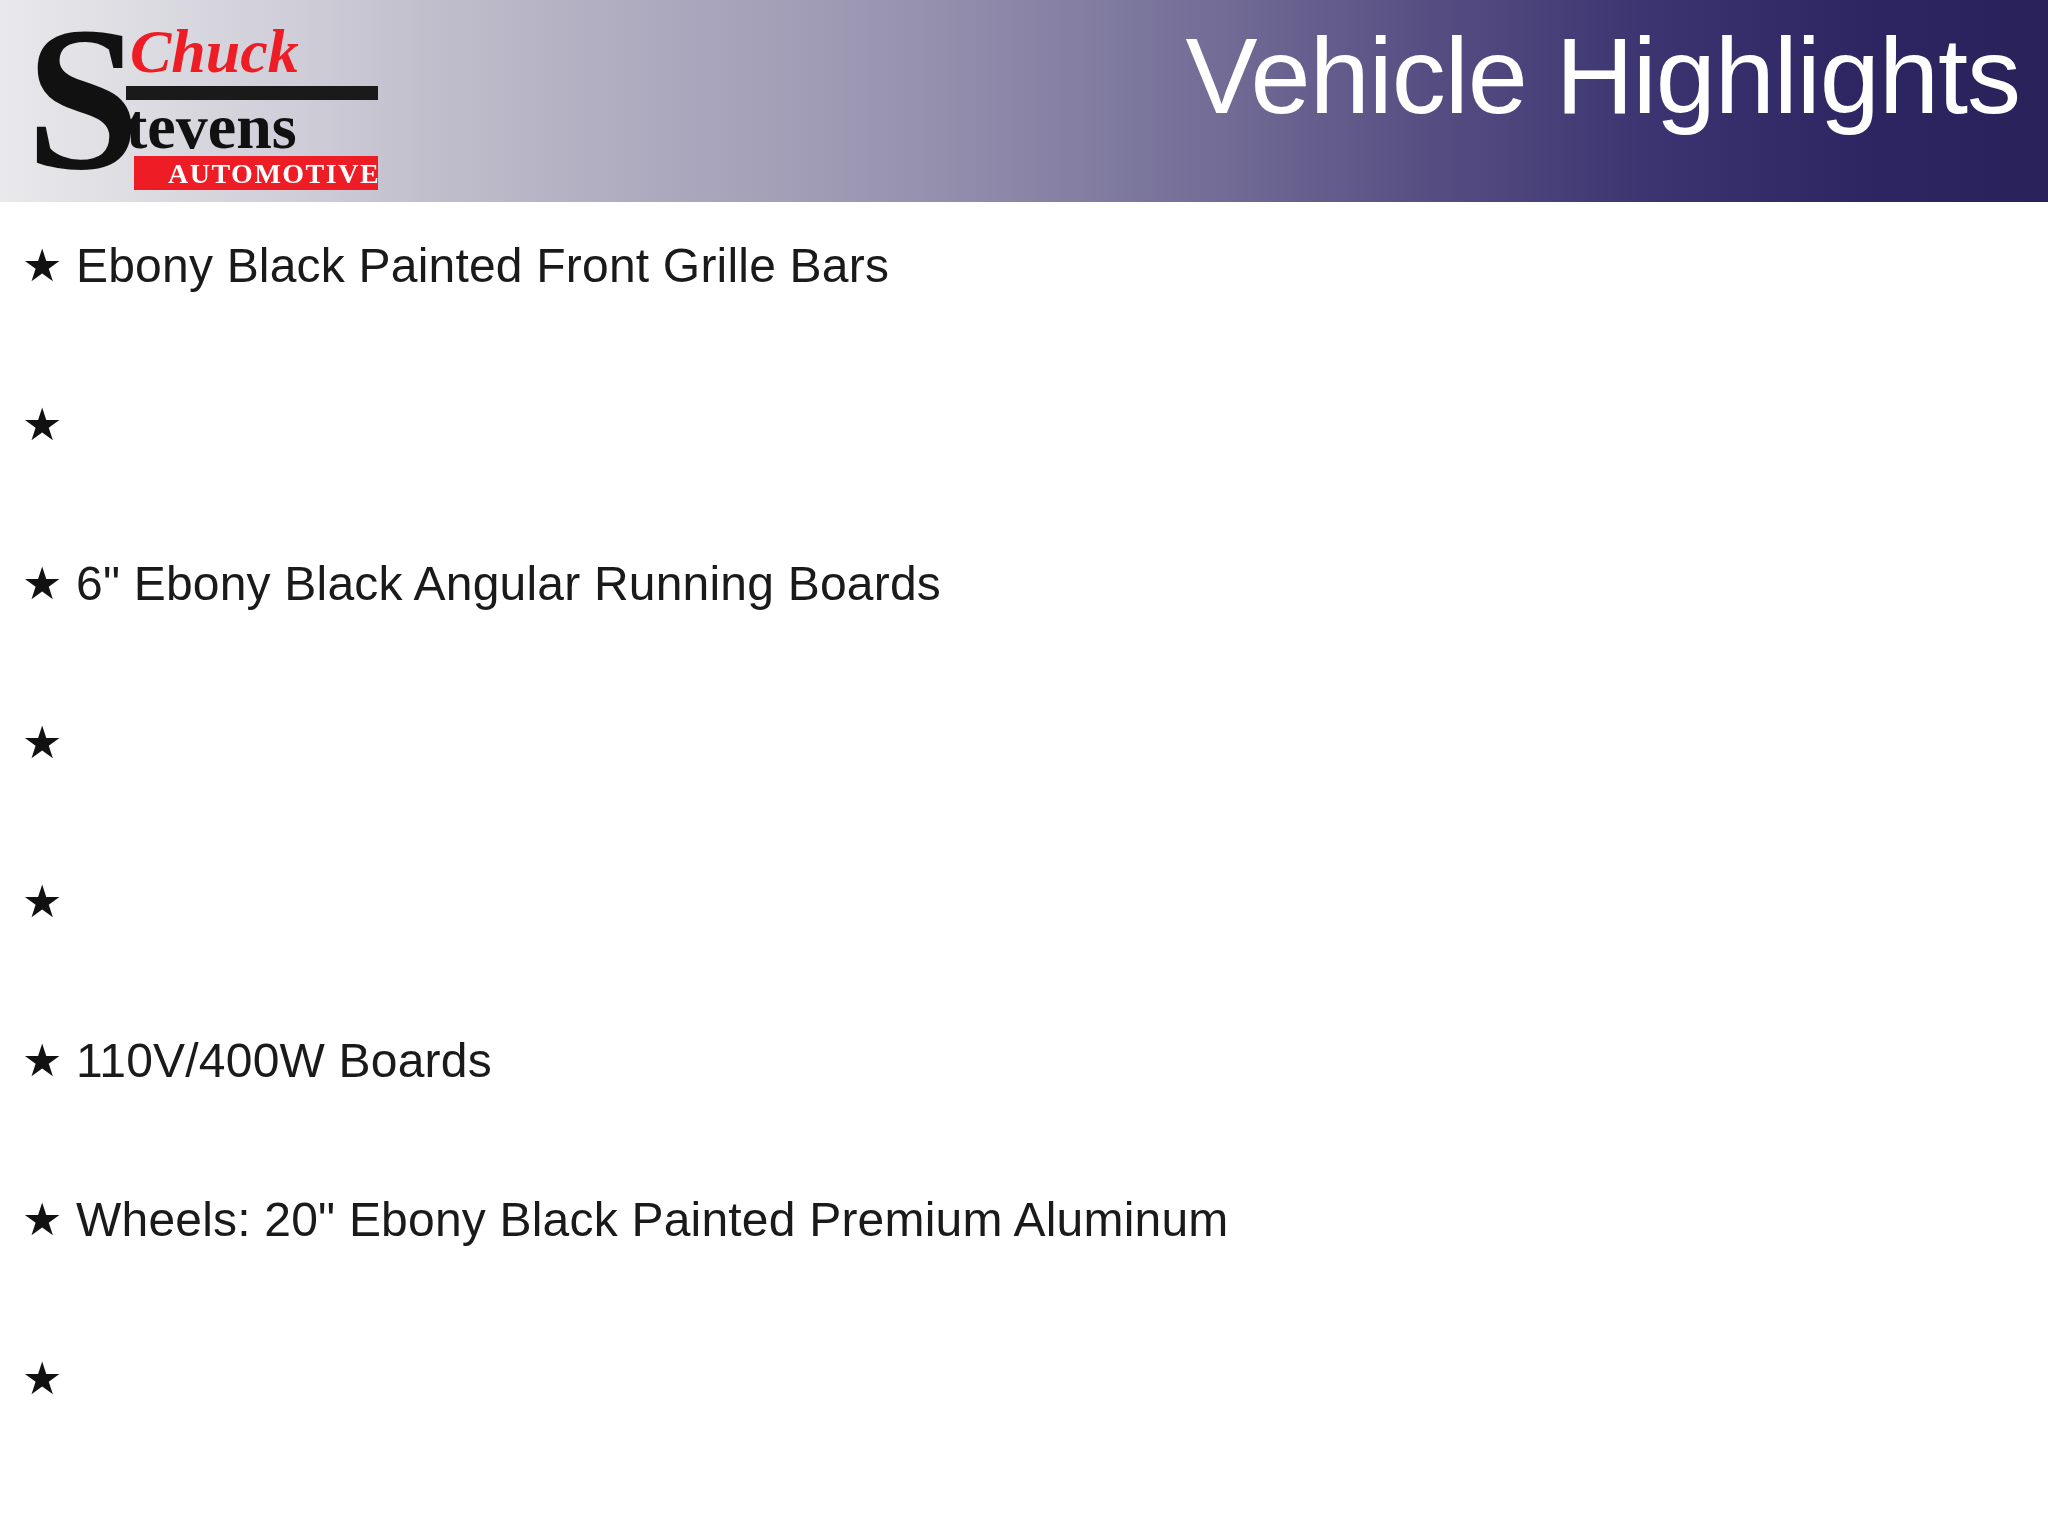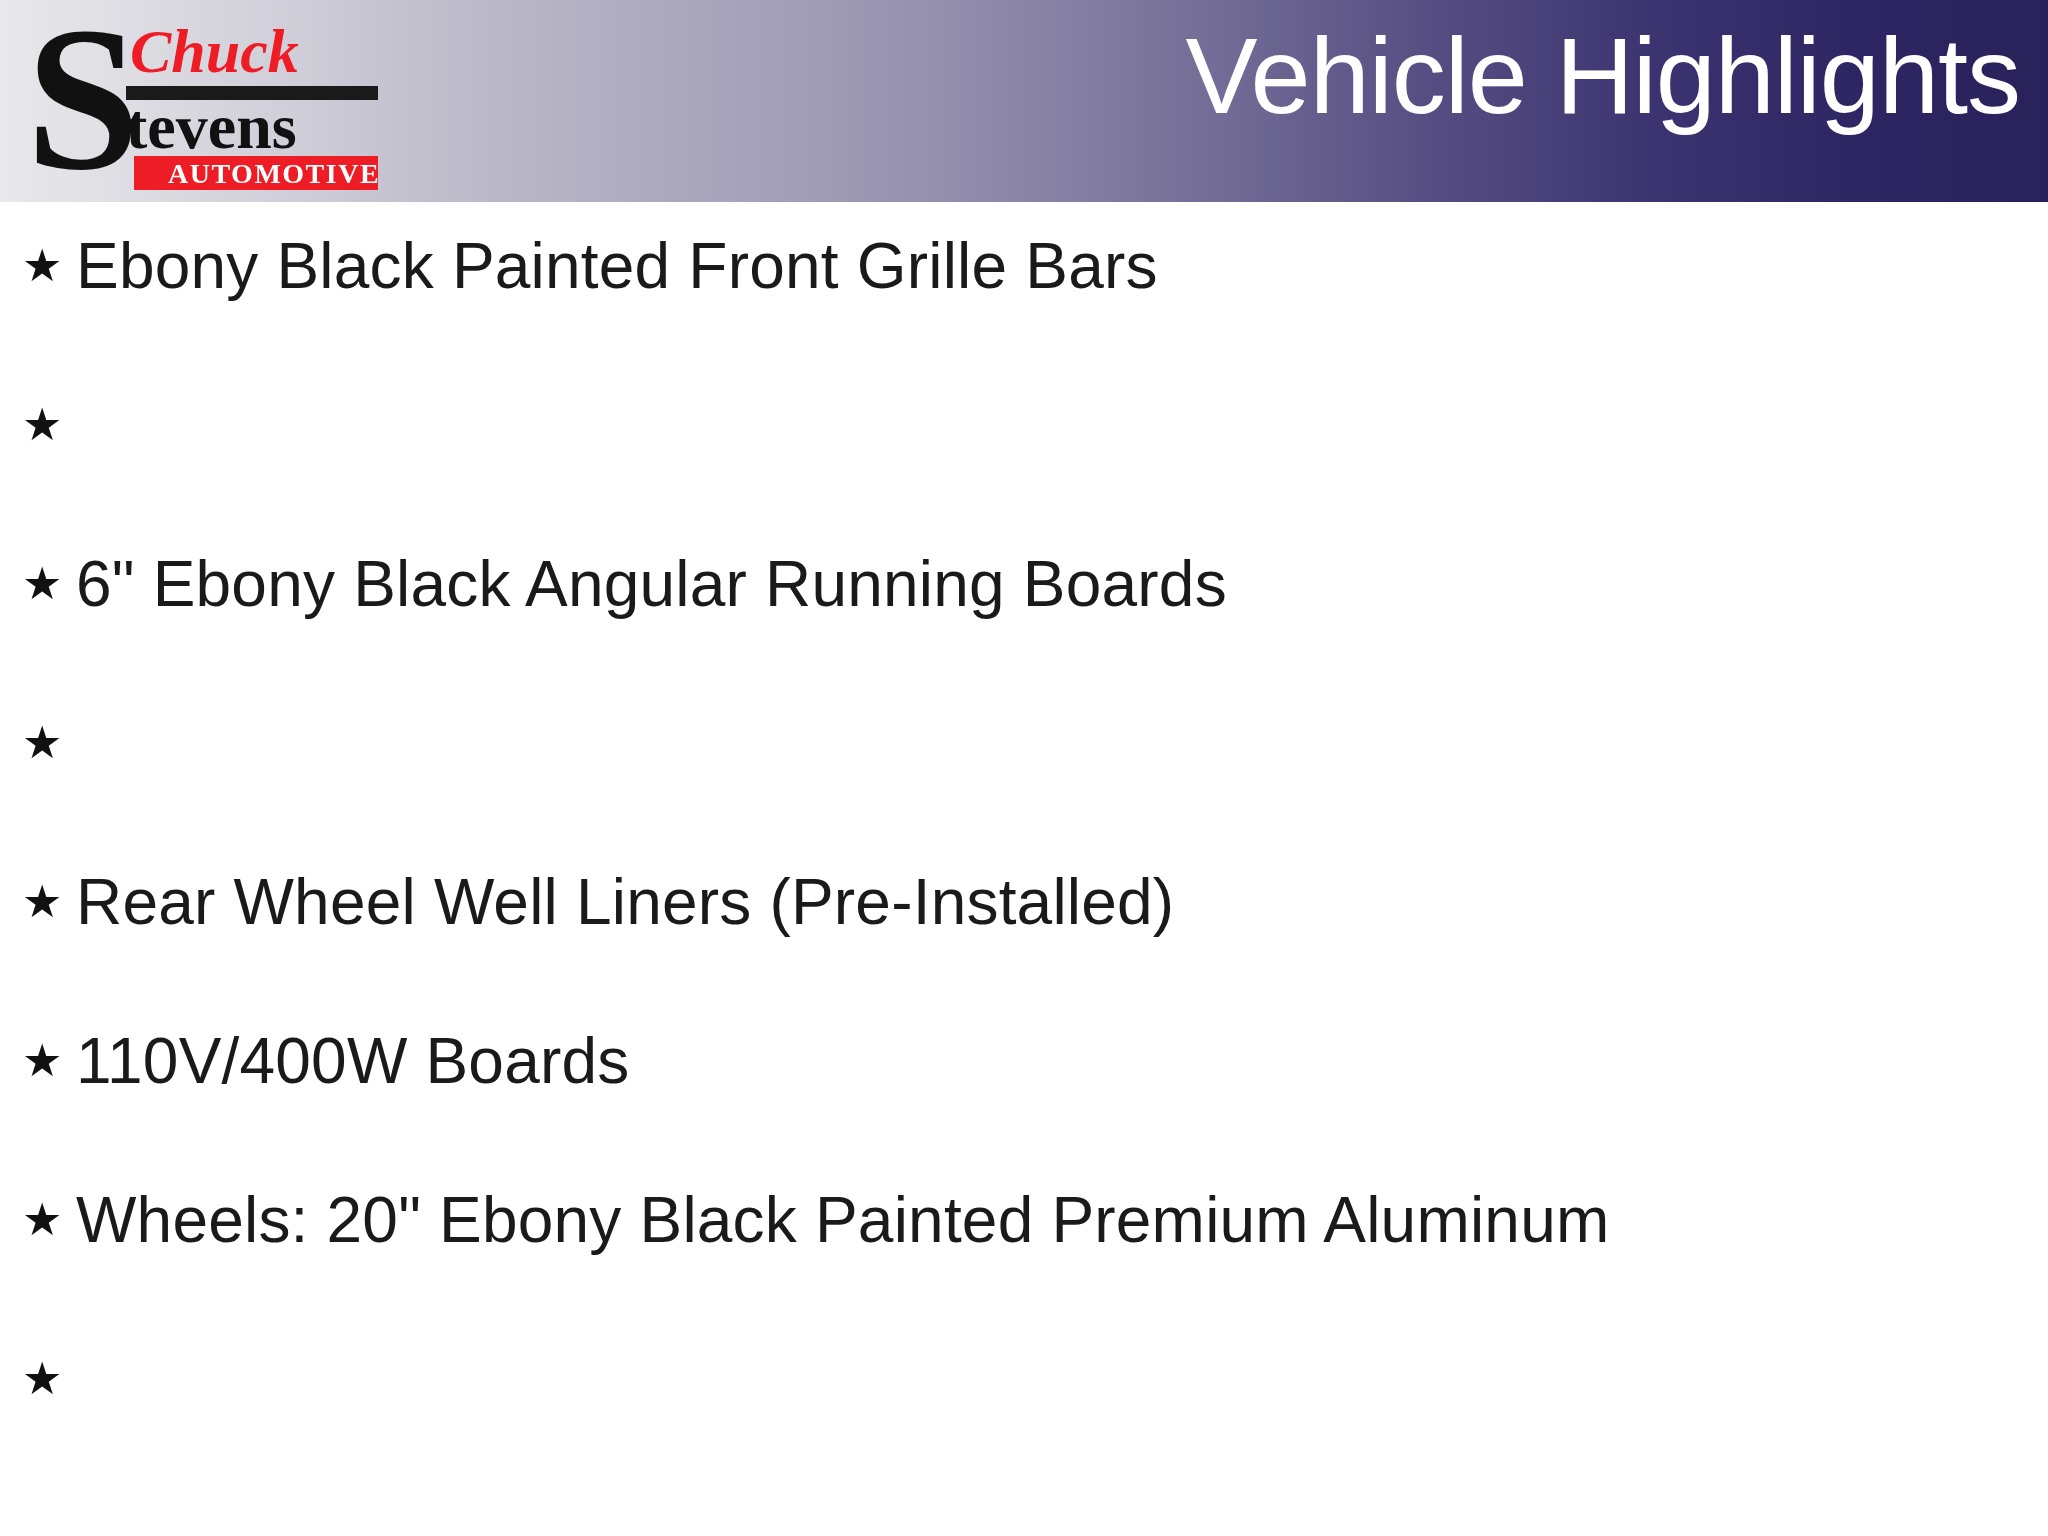--- a/index.html
+++ b/index.html
@@ -92,21 +92,21 @@
     width: 54px;
     font-size: 45px;
     line-height: 80px;
     color: #111111;
     text-align: left;
     padding-top: 24px;
   }
 
   .highlight-text {
     flex: 1 1 auto;
-    font-size: 64px;
+    font-size: 48px;
     line-height: 80px;
     color: #1a1a1a;
     padding-top: 24px;
     white-space: nowrap;
     letter-spacing: 0.2px;
   }
 </style>
 </head>
 <body>
 
@@ -148,21 +148,20 @@
       <span class="bullet-star">★</span>
       <span class="highlight-text">6" Ebony Black Angular Running Boards</span>
     </li>
 
     <li class="highlight-item">
       <span class="bullet-star">★</span>
     </li>
 
     <li class="highlight-item">
       <span class="bullet-star">★</span>
-      <span class="highlight-text">Rear Wheel Well Liners (Pre-Installed)</span>
     </li>
 
     <li class="highlight-item">
       <span class="bullet-star">★</span>
       <span class="highlight-text">110V/400W Boards</span>
     </li>
 
     <li class="highlight-item">
       <span class="bullet-star">★</span>
       <span class="highlight-text">Wheels: 20" Ebony Black Painted Premium Aluminum</span>

